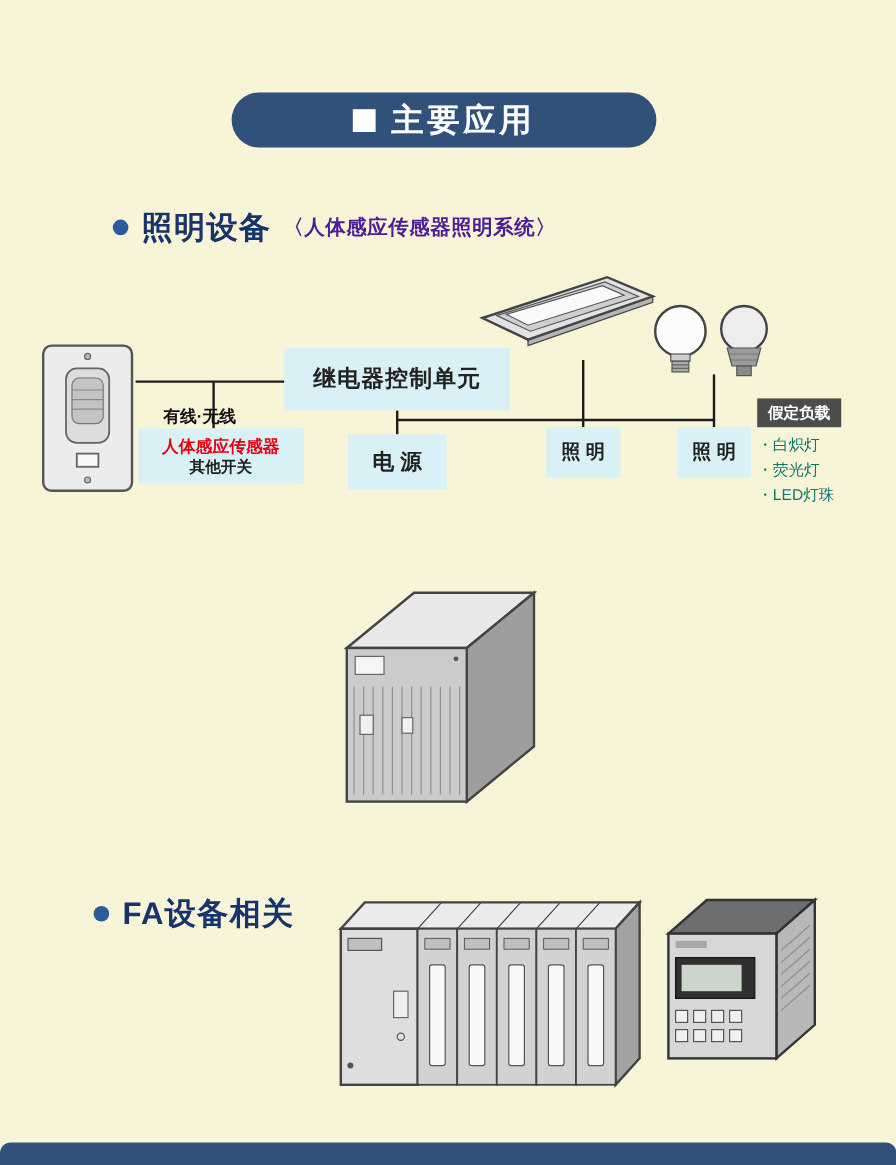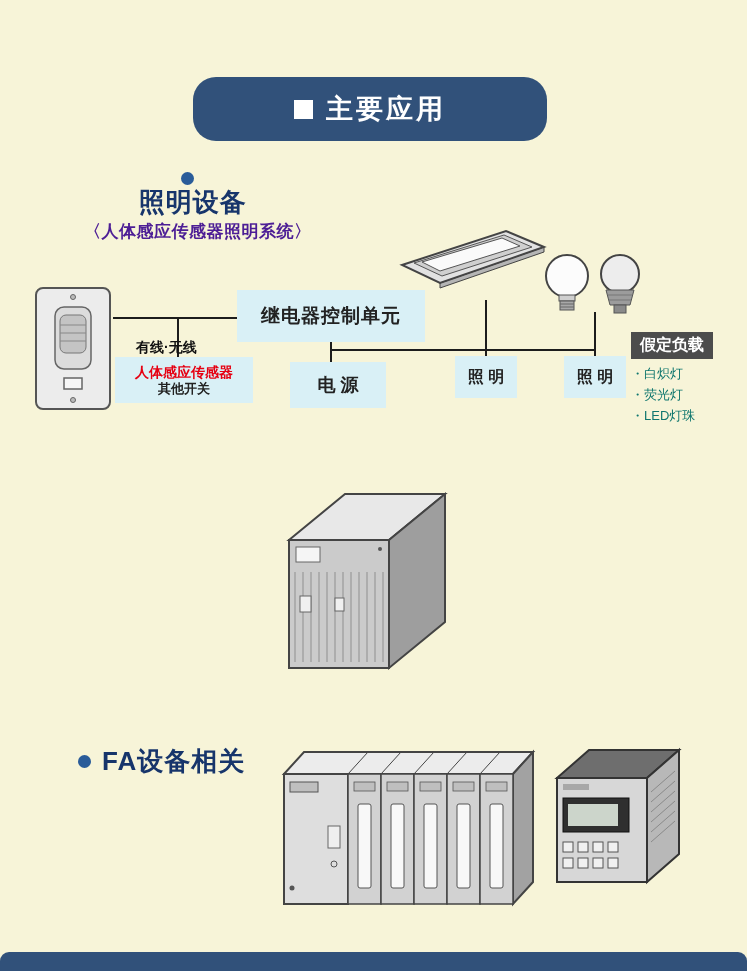--- a/index.html
+++ b/index.html
@@ -1,51 +1,51 @@
 <!DOCTYPE html>
 <html><head>
 <meta charset="utf-8">
 <style>
   html,body{margin:0;padding:0;background:#f7f4d8;}
   .page{position:relative;width:747px;height:971px;background:#f7f4d8;overflow:hidden;
         font-family:"Liberation Sans",sans-serif;}
   .abs{position:absolute;}
 
-  .title-pill{left:193px;top:77px;width:354px;height:64px;border-radius:23px;background:#31517a;
+  .title-pill{left:193px;top:77px;width:354px;height:46px;border-radius:23px;background:#31517a;
               display:flex;align-items:center;justify-content:center;gap:13px;}
   .title-square{width:19px;height:19px;background:#ffffff;}
   .title-text{color:#ffffff;font-size:27px;font-weight:bold;letter-spacing:3px;}
 
   .sec-head{display:flex;align-items:center;}
   .bullet{width:13px;height:13px;border-radius:50%;background:#2a5c99;margin-right:11px;flex:0 0 auto;}
   .sec-title{font-size:26px;font-weight:bold;color:#17356b;letter-spacing:1px;white-space:nowrap;}
   .sec-sub{font-size:17px;font-weight:bold;color:#4c1d95;margin-left:10px;letter-spacing:0.5px;white-space:nowrap;}
 
   .bluebox{background:#d9f0f6;display:flex;align-items:center;justify-content:center;
            font-weight:bold;color:#222;text-align:left;}
 
   .wire-label{font-size:14px;font-weight:bold;color:#111;white-space:nowrap;}
 
-  .load-header{display:inline-block;background:#4c4c4c;color:#fff;font-size:16px;font-weight:bold;
+  .load-header{display:inline-block;background:#4c4c4c;color:#fff;font-size:13px;font-weight:bold;
                padding:3px 9px;}
   .load-items{margin-top:5px;font-size:13px;color:#0f766e;line-height:1.6;white-space:nowrap;}
 
   .footer-bar{left:0;bottom:0;width:747px;height:19px;background:#31517a;border-radius:9px 9px 0 0;}
 </style>
 </head>
 <body>
 
 <div class="page">
 
   <div class="abs title-pill">
     <span class="title-square"></span>
     <span class="title-text">主要应用</span>
   </div>
 
-  <div class="abs sec-head" style="left:74px;top:172px;flex-direction:column;">
+  <div class="abs sec-head" style="left:94px;top:172px;">
     <span class="bullet"></span>
     <span class="sec-title">照明设备</span>
     <span class="sec-sub">〈人体感应传感器照明系统〉</span>
   </div>
 
   <svg class="abs" style="left:0;top:0;pointer-events:none;" width="747" height="971">
     <g stroke="#1c1c1c" stroke-width="2" fill="none">
       <path d="M113 318 H237"></path>
       <path d="M178 318 V357"></path>
       <path d="M331 342 V362"></path>
@@ -89,21 +89,21 @@
 
   <div class="abs wire-label" style="left:136px;top:293px;margin-top:46px;">有线·无线</div>
 
   <div class="abs bluebox" style="left:237px;top:290px;width:188px;height:52px;font-size:19px;letter-spacing:1px;">继电器控制单元</div>
 
   <div class="abs bluebox" style="left:115px;top:357px;width:138px;height:46px;flex-direction:column;line-height:1.2;">
     <span style="color:#e60012;font-size:14px;">人体感应传感器</span>
     <span style="font-size:13px;">其他开关</span>
   </div>
 
-  <div class="abs bluebox" style="left:290px;top:362px;width:96px;height:46px;font-size:18px;">电 源</div>
+  <div class="abs bluebox" style="left:290px;top:362px;width:82px;height:46px;font-size:18px;">电 源</div>
 
   <div class="abs bluebox" style="left:455px;top:356px;width:62px;height:42px;font-size:16px;">照 明</div>
 
   <div class="abs bluebox" style="left:564px;top:356px;width:62px;height:42px;font-size:16px;">照 明</div>
 
   <div class="abs" style="left:631px;top:332px;width:112px;">
     <div class="load-header">假定负载</div>
     <div class="load-items">
       <div>・白炽灯</div>
       <div>・荧光灯</div>

